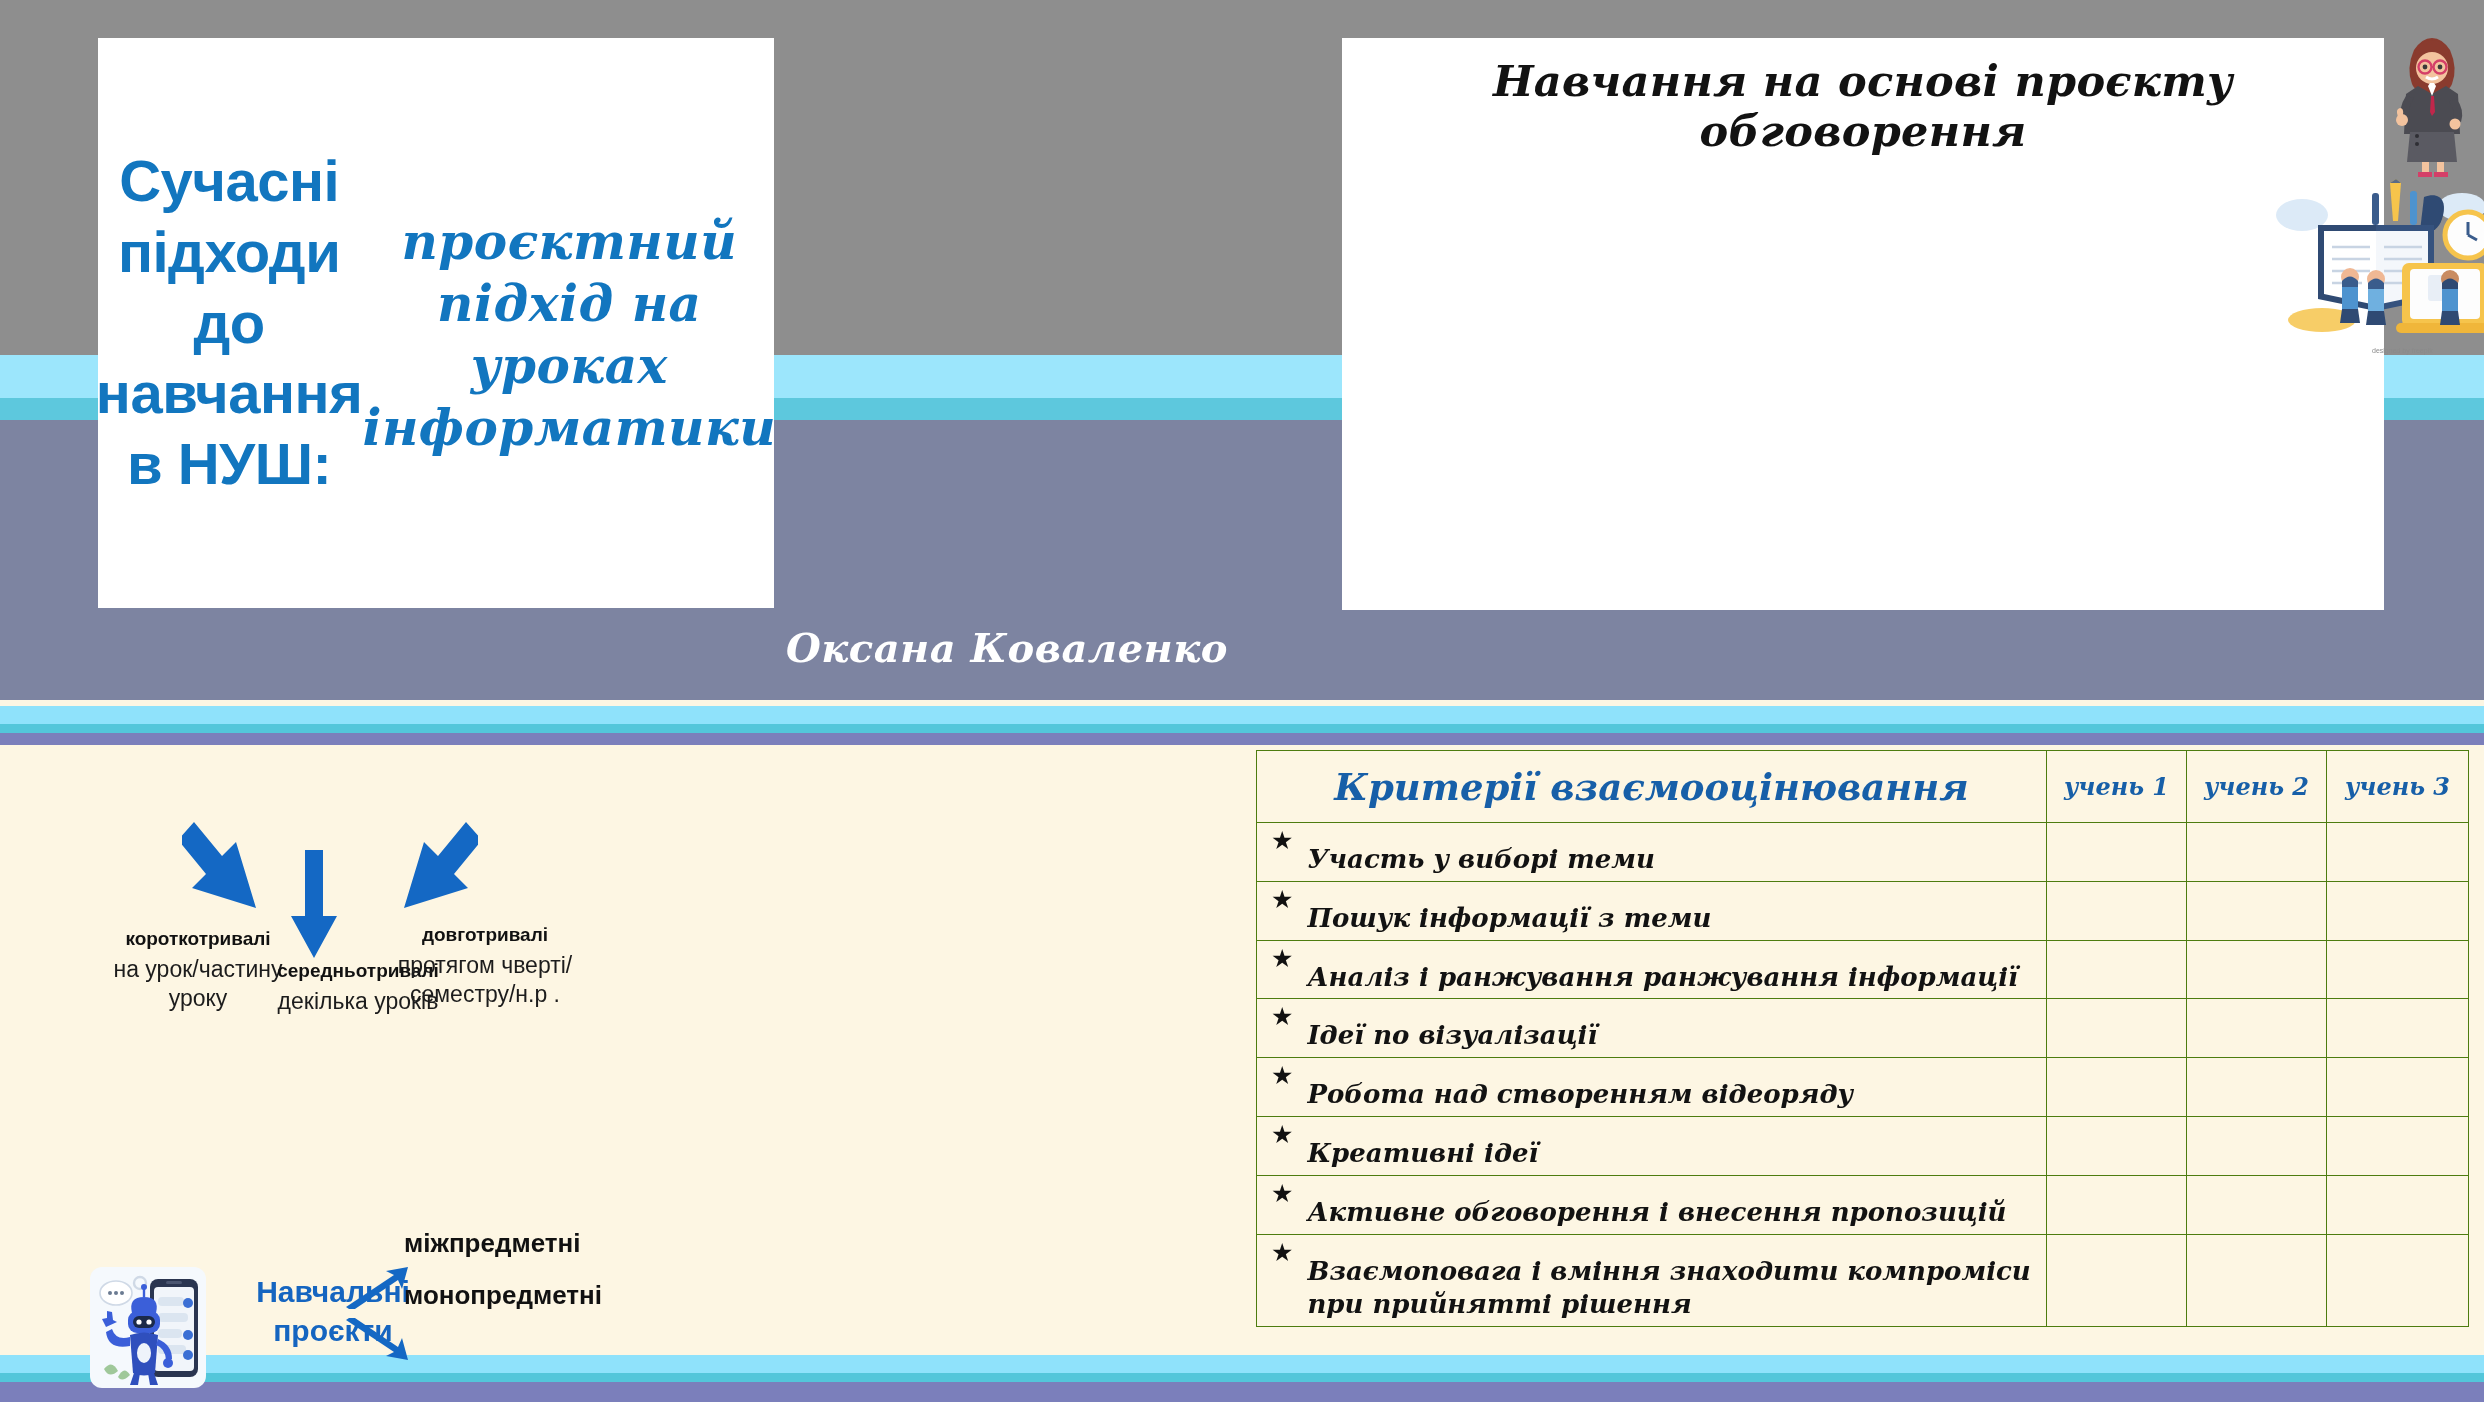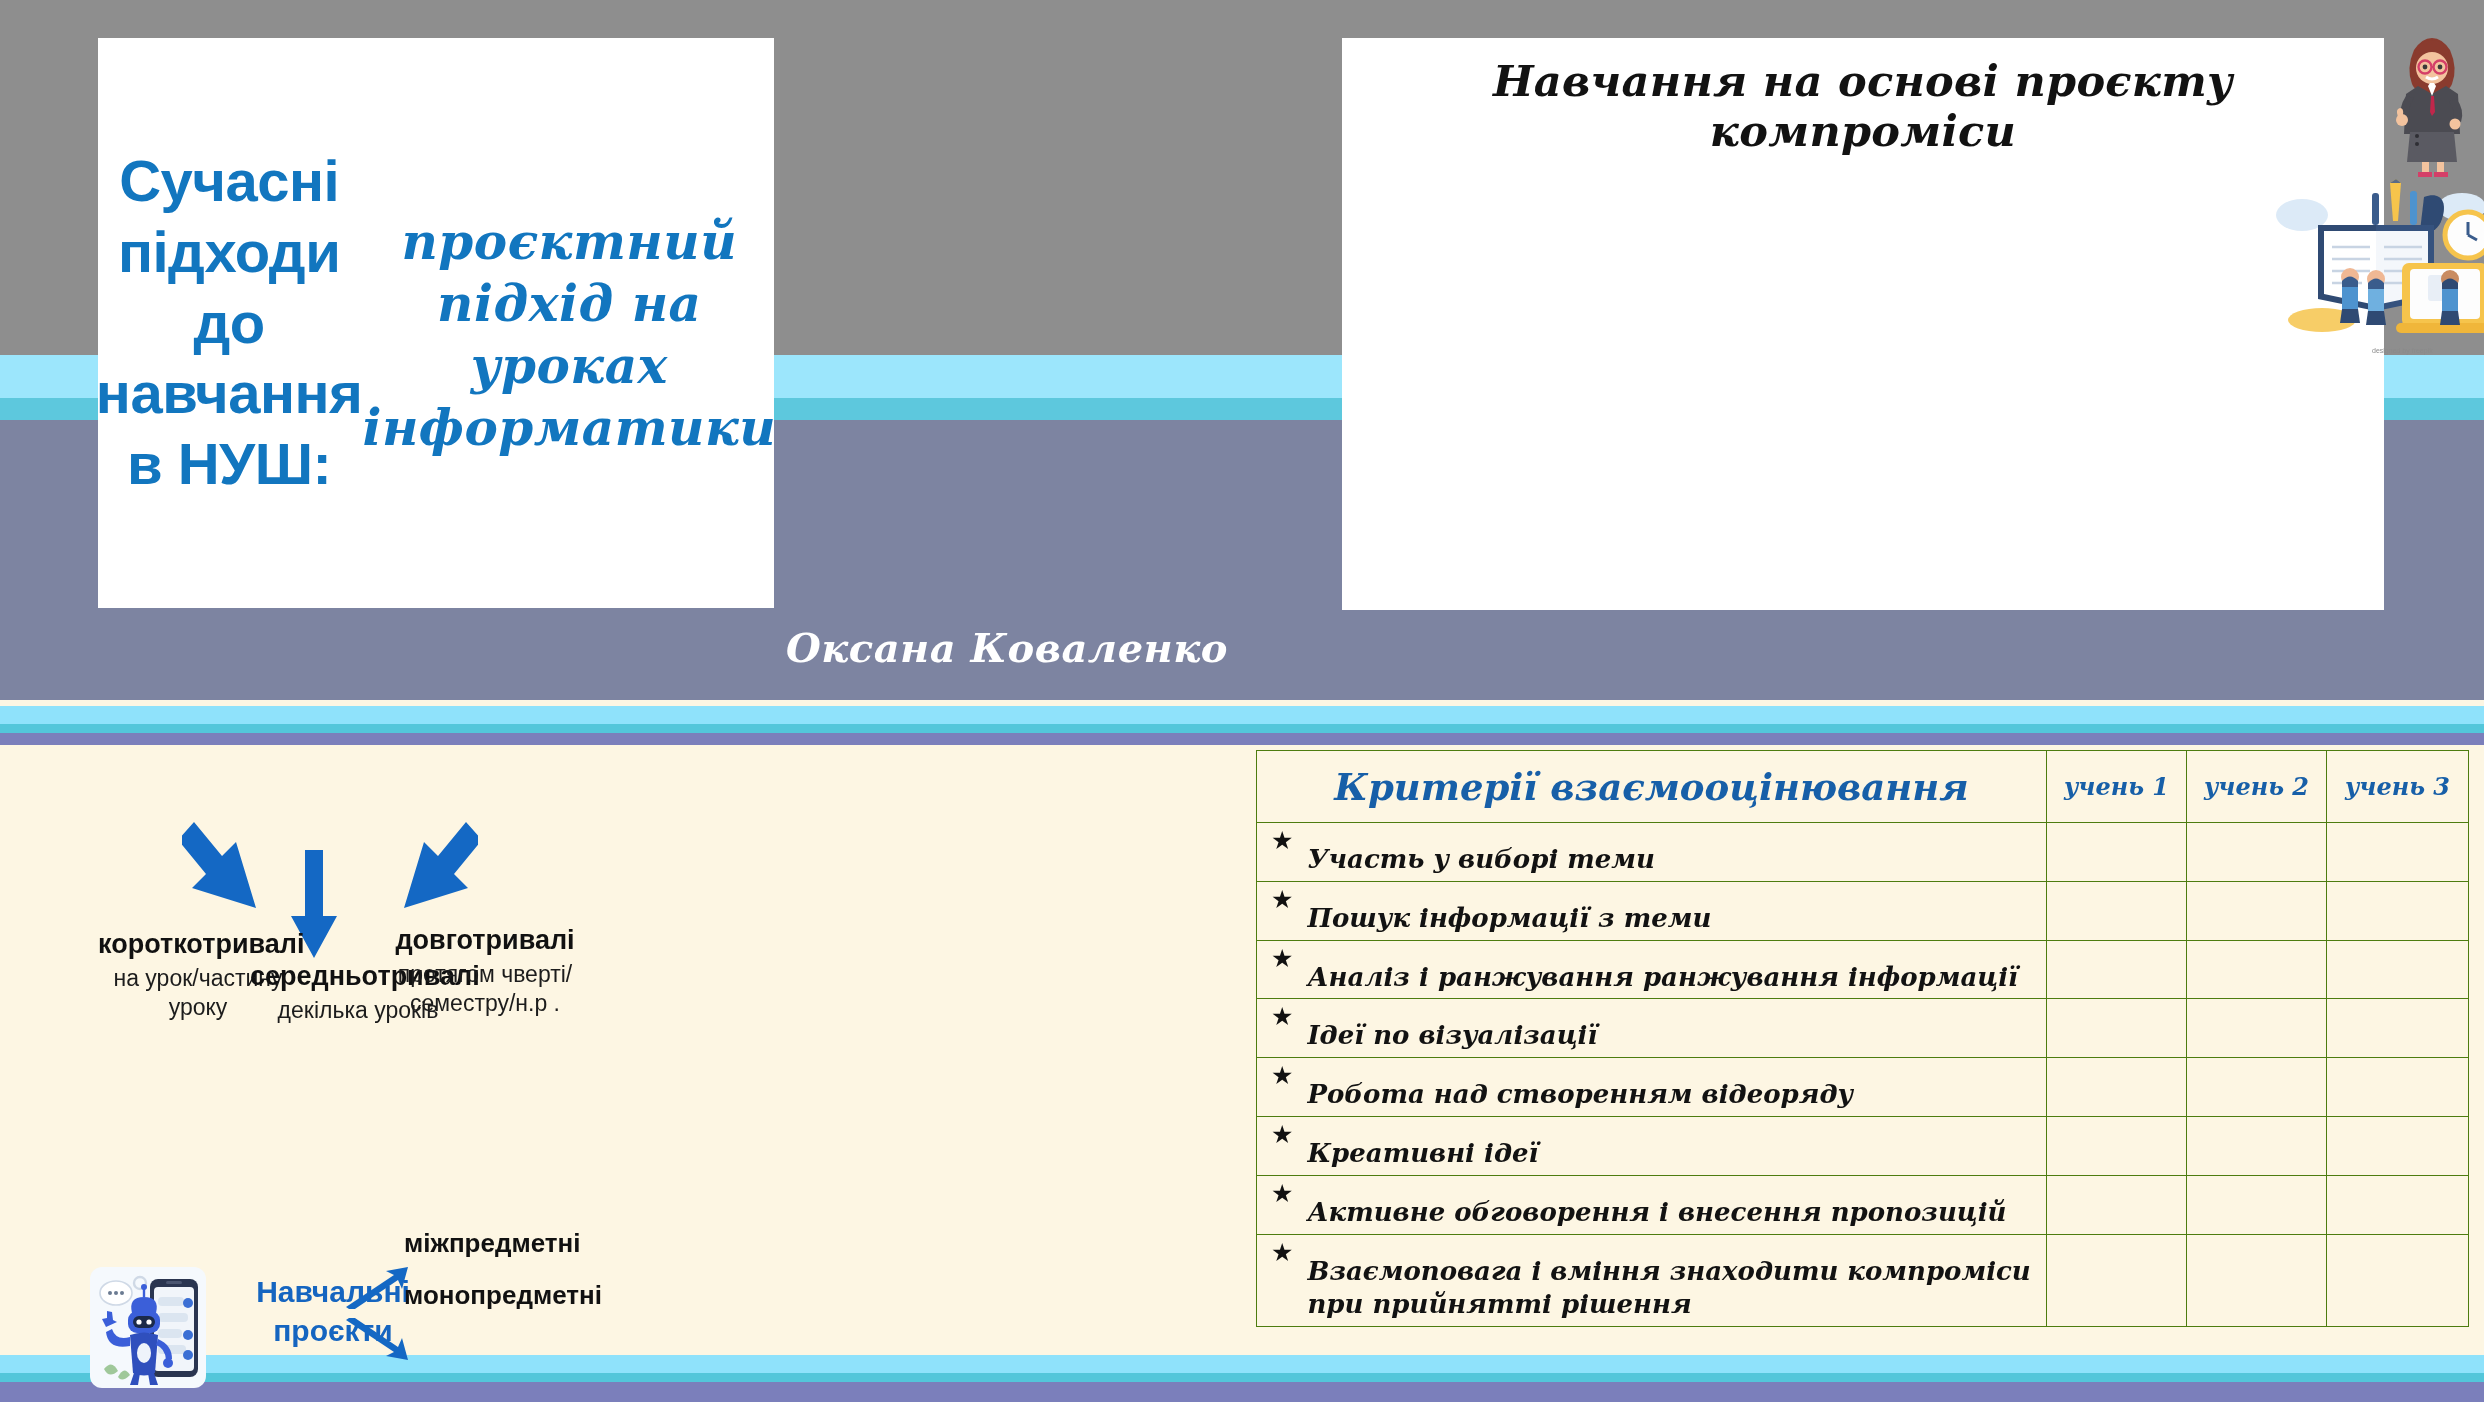--- a/index.html
+++ b/index.html
@@ -72,21 +72,21 @@
   .st-cyan1 { background: #8fe2fb; }
   .st-cyan2 { background: #53c6da; }
   .st-purple { background: #7b7fbb; }
   #slide-projects .cream { position: absolute; left: 0; top: 45px; width: 1242px; height: 608px; background: #fdf6e3; }
 
   .pw-title {
     position: absolute; z-index: 4; left: 0; top: 62px; width: 1242px; text-align: center;
     color: #1565c0; font-size: 33px; font-weight: 700;
   }
   .pw-col { position: absolute; z-index: 4; text-align: center; }
-  .pw-h { color: #111111; font-size: 27px; font-weight: 700; line-height: 1.2; }
+  .pw-h { color: #111111; font-size: 19px; font-weight: 700; line-height: 1.2; }
   .pw-s { color: #1c1c1c; font-size: 23px; line-height: 1.25; margin-top: 4px; }
   .np-title {
     position: absolute; z-index: 4; left: 218px; top: 572px; width: 230px;
     text-align: center; color: #1565c0; font-size: 30px; font-weight: 700; line-height: 1.3;
   }
   .np-item { position: absolute; z-index: 4; color: #111111; font-size: 26px; font-weight: 700; }
   .robot { position: absolute; z-index: 4; left: 88px; top: 565px; width: 120px; height: 125px; }
 
   
   #slide-criteria { background: #fdf6e3; }
@@ -140,21 +140,21 @@
   </div>
 
   <div class="slide" id="slide-mindmap">
     <div class="bg-gray"></div>
     <div class="bg-cyan1"></div>
     <div class="bg-cyan2"></div>
     <div class="bg-slate"></div>
 
     <div class="card"></div>
 
-    <div class="mm-title">Навчання на основі проєкту компроміси</div>
+    <div class="mm-title">Навчання на основі проєкту обговорення</div>
 
     <svg class="mm-center" viewBox="0 0 230 205">
       <ellipse cx="50" cy="165" rx="34" ry="12" fill="#f6c44c" opacity="0.85"></ellipse>
       <ellipse cx="30" cy="60" rx="26" ry="16" fill="#dceaf7"></ellipse>
       <ellipse cx="190" cy="52" rx="24" ry="14" fill="#dceaf7"></ellipse>
       <path d="M118 28 l6 -4 l5 4 l-3 38 l-5 0 z" fill="#f6c44c"></path>
       <path d="M118 28 l6 -4 l5 4 z" fill="#5a6b86"></path>
       <rect x="100" y="38" width="7" height="32" rx="3" fill="#3a5c8c"></rect>
       <rect x="138" y="36" width="7" height="34" rx="3" fill="#4e93cf"></rect>
       <path d="M152 42 c16 -6 24 4 18 22 c-4 12 -14 16 -22 12 z" fill="#2f4a73"></path>

